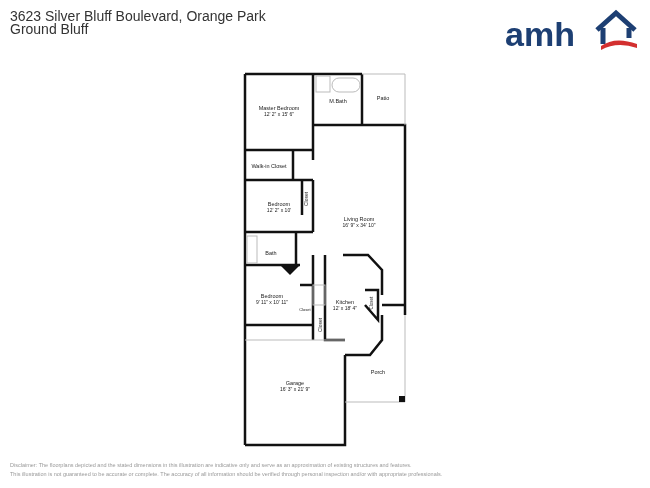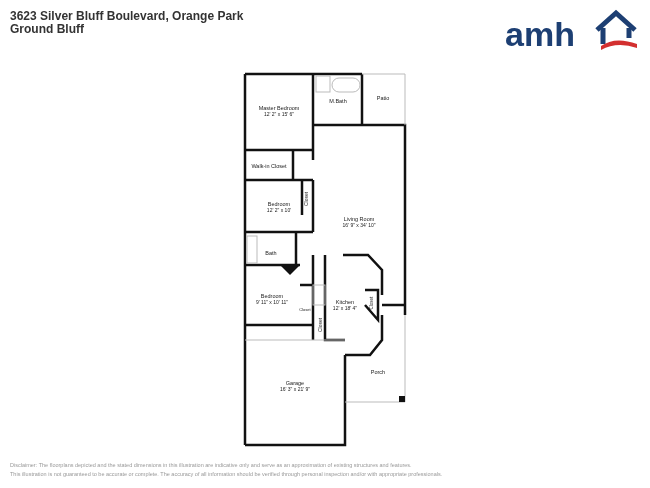--- a/index.html
+++ b/index.html
@@ -1,17 +1,17 @@
 <!DOCTYPE html>
 <html><head>
 <meta charset="utf-8">
 <style>
   html,body{margin:0;padding:0;background:#fff;}
   body{width:650px;height:488px;position:relative;overflow:hidden;font-family:"Liberation Sans",sans-serif;color:#222;}
-  .hdr{position:absolute;left:10px;top:10px;font-size:12px;line-height:13px;color:#333;font-weight:bold;}
+  .hdr{position:absolute;left:10px;top:10px;font-size:14px;line-height:13px;color:#333;}
   .logo{position:absolute;left:505px;top:8px;width:135px;height:45px;}
   .plan{position:absolute;left:0;top:0;width:650px;height:488px;}
   .disc{position:absolute;left:10px;top:461px;font-size:5.5px;line-height:9px;color:#999;}
   .rl{font-family:"Liberation Sans",sans-serif;fill:#222;text-anchor:middle;}
 </style>
 </head>
 <body>
 
 <div class="hdr">
   <div>3623 Silver Bluff Boulevard, Orange Park</div>

